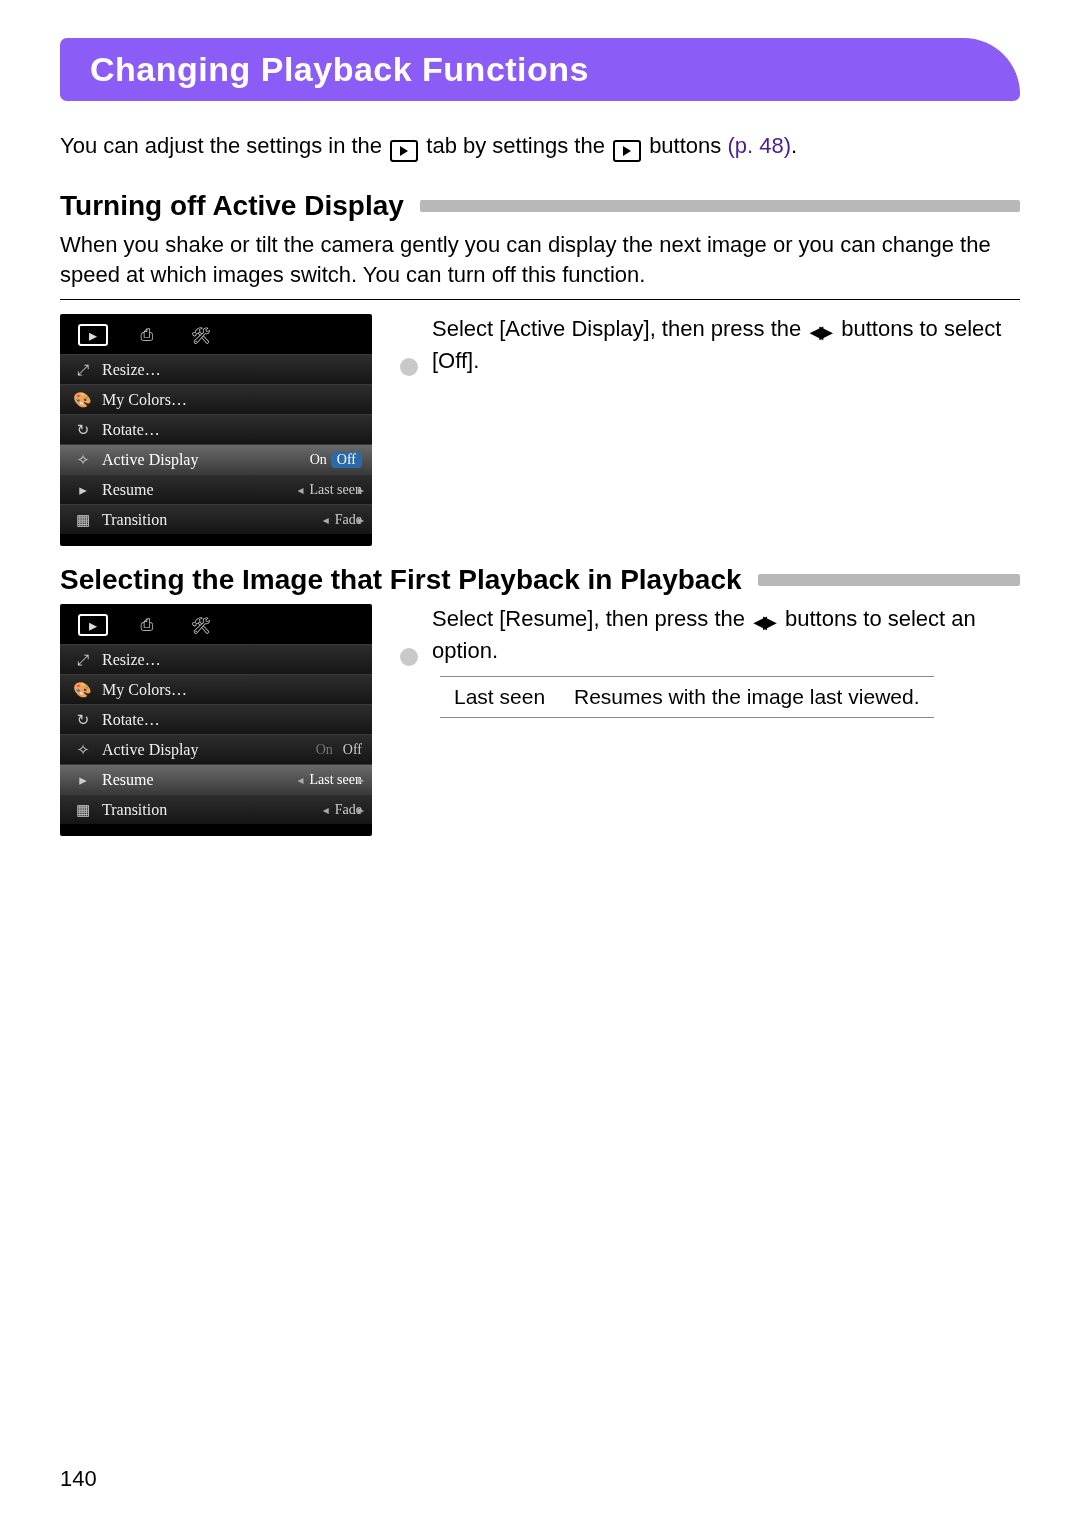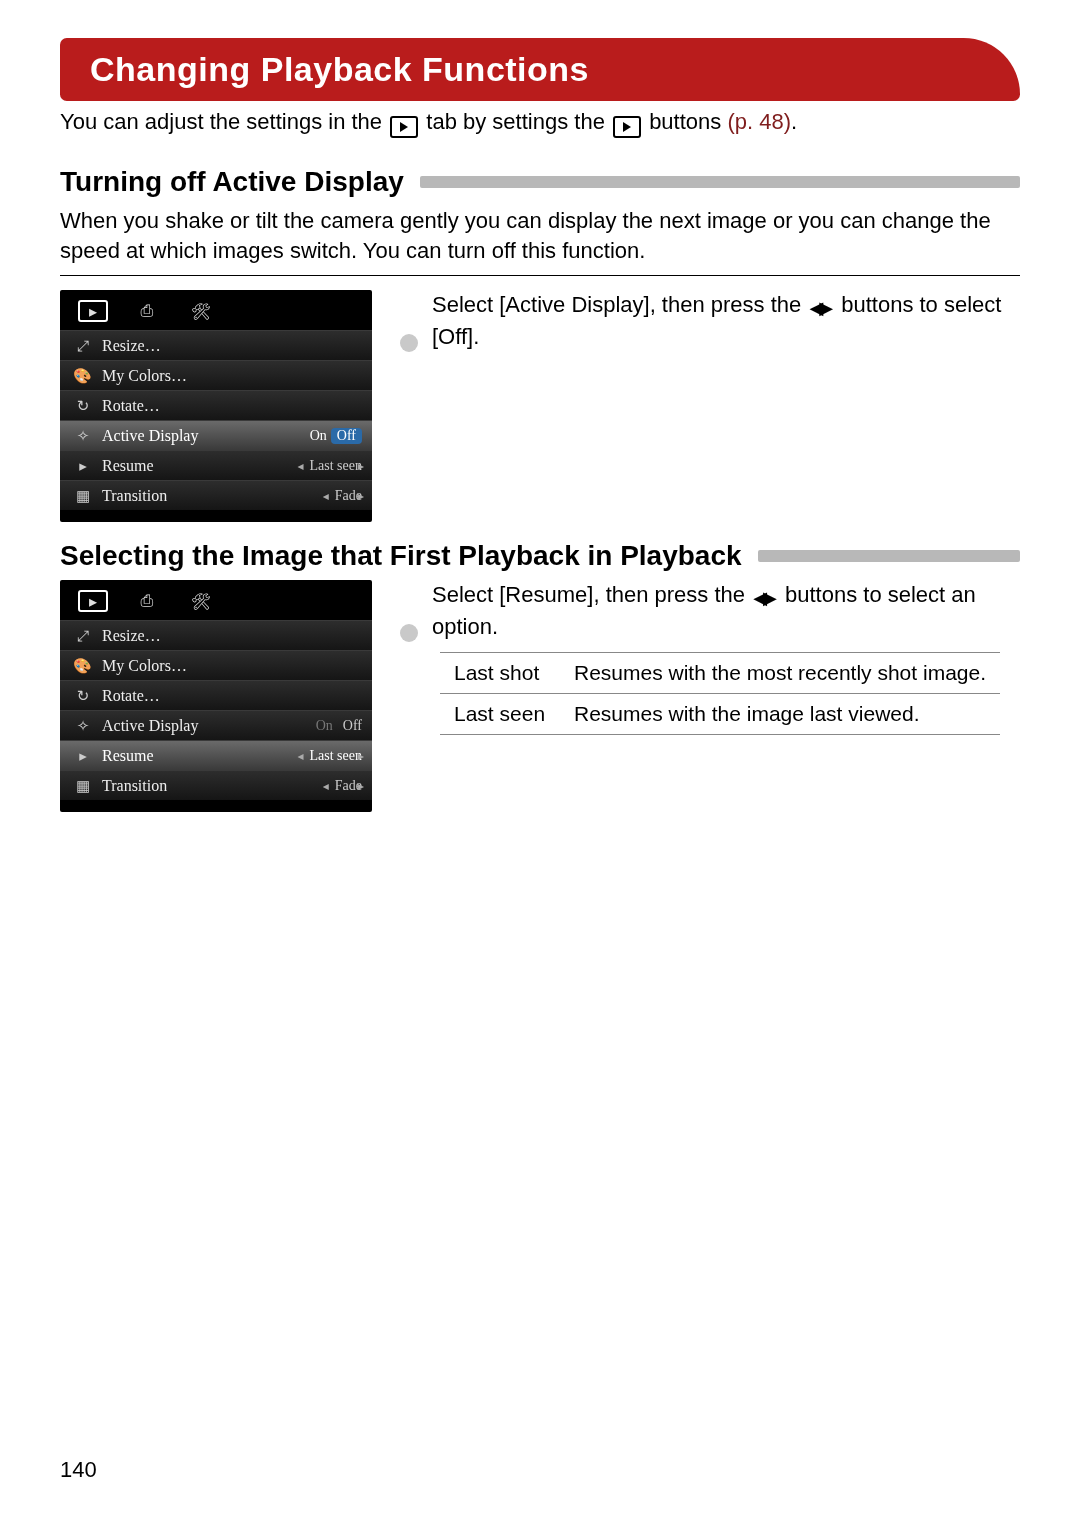--- a/index.html
+++ b/index.html
@@ -1,30 +1,30 @@
 <!DOCTYPE html>
 <html><head>
 <meta charset="utf-8">
 <style>
   * { box-sizing: border-box; margin: 0; padding: 0; }
   html, body { width: 1080px; height: 1521px; background: #fff; font-family: Arial, Helvetica, sans-serif; color: #000; }
   .page { padding: 38px 60px 0 60px; position: relative; height: 100%; }
 
   
   .title-bar {
-    background: #b91c1c;
+    background: #8b5cf6;
     color: #fff;
     border-radius: 12px 100px 12px 12px;
     padding: 12px 30px;
-    margin-bottom: 6px;
+    margin-bottom: 30px;
   }
   .title-bar h1 { font-size: 34px; font-weight: 900; letter-spacing: 0.5px; }
 
   .intro { font-size: 22px; line-height: 1.35; margin-bottom: 28px; }
-  .intro .link { color: #7f1d1d; }
+  .intro .link { color: #4c1d95; }
 
   
   .section-head {
     display: flex; align-items: center; gap: 16px;
     margin: 18px 0 8px 0;
   }
   .section-head h2 { font-size: 28px; font-weight: 900; white-space: pre-line; text-align: right; }
   .section-head .rule { flex: 1; height: 12px; background: #b8b8b8; border-radius: 2px; }
 
   .body-text { font-size: 22px; line-height: 1.35; }
@@ -91,21 +91,21 @@
     border:2px solid #000; border-radius:3px;
     width:28px; height:22px; vertical-align:-3px; margin:0 2px;
   }
   .inline-icon .tri { width:0;height:0;border-left:8px solid #000;border-top:5px solid transparent;border-bottom:5px solid transparent; }
 
   .lr-arrows { display:inline-block; vertical-align:-2px; margin:0 2px; }
   .lr-arrows::before { content:"◀"; font-size:18px; margin-right:-2px; }
   .lr-arrows::after  { content:"▶"; font-size:18px; margin-left:-2px; }
 
   
-  .page-num { position:absolute; bottom:38px; left:60px; font-size:22px; }
+  .page-num { position:absolute; bottom:29px; left:60px; font-size:22px; }
 </style>
 </head>
 <body>
 
 <div class="page">
 
   <div class="title-bar">
     <h1>Changing Playback Functions</h1>
   </div>
 
@@ -244,24 +244,20 @@
       <div class="bullet">
         <span class="dot"></span>
         <div>
           <span>Select [Resume], then press the </span>
           <span class="lr-arrows"></span>
           <span> buttons to select an option.</span>
         </div>
       </div>
       <table class="opts">
         <tbody>
-            <tr>
-          <td>Last shot</td>
-          <td>Resumes with the most recently shot image.</td>
-        </tr>
         <tr>
           <td>Last seen</td>
           <td>Resumes with the image last viewed.</td>
         </tr>
       </tbody>
         </table>
     </div>
   </div>
 
   <div class="page-num">140</div>

